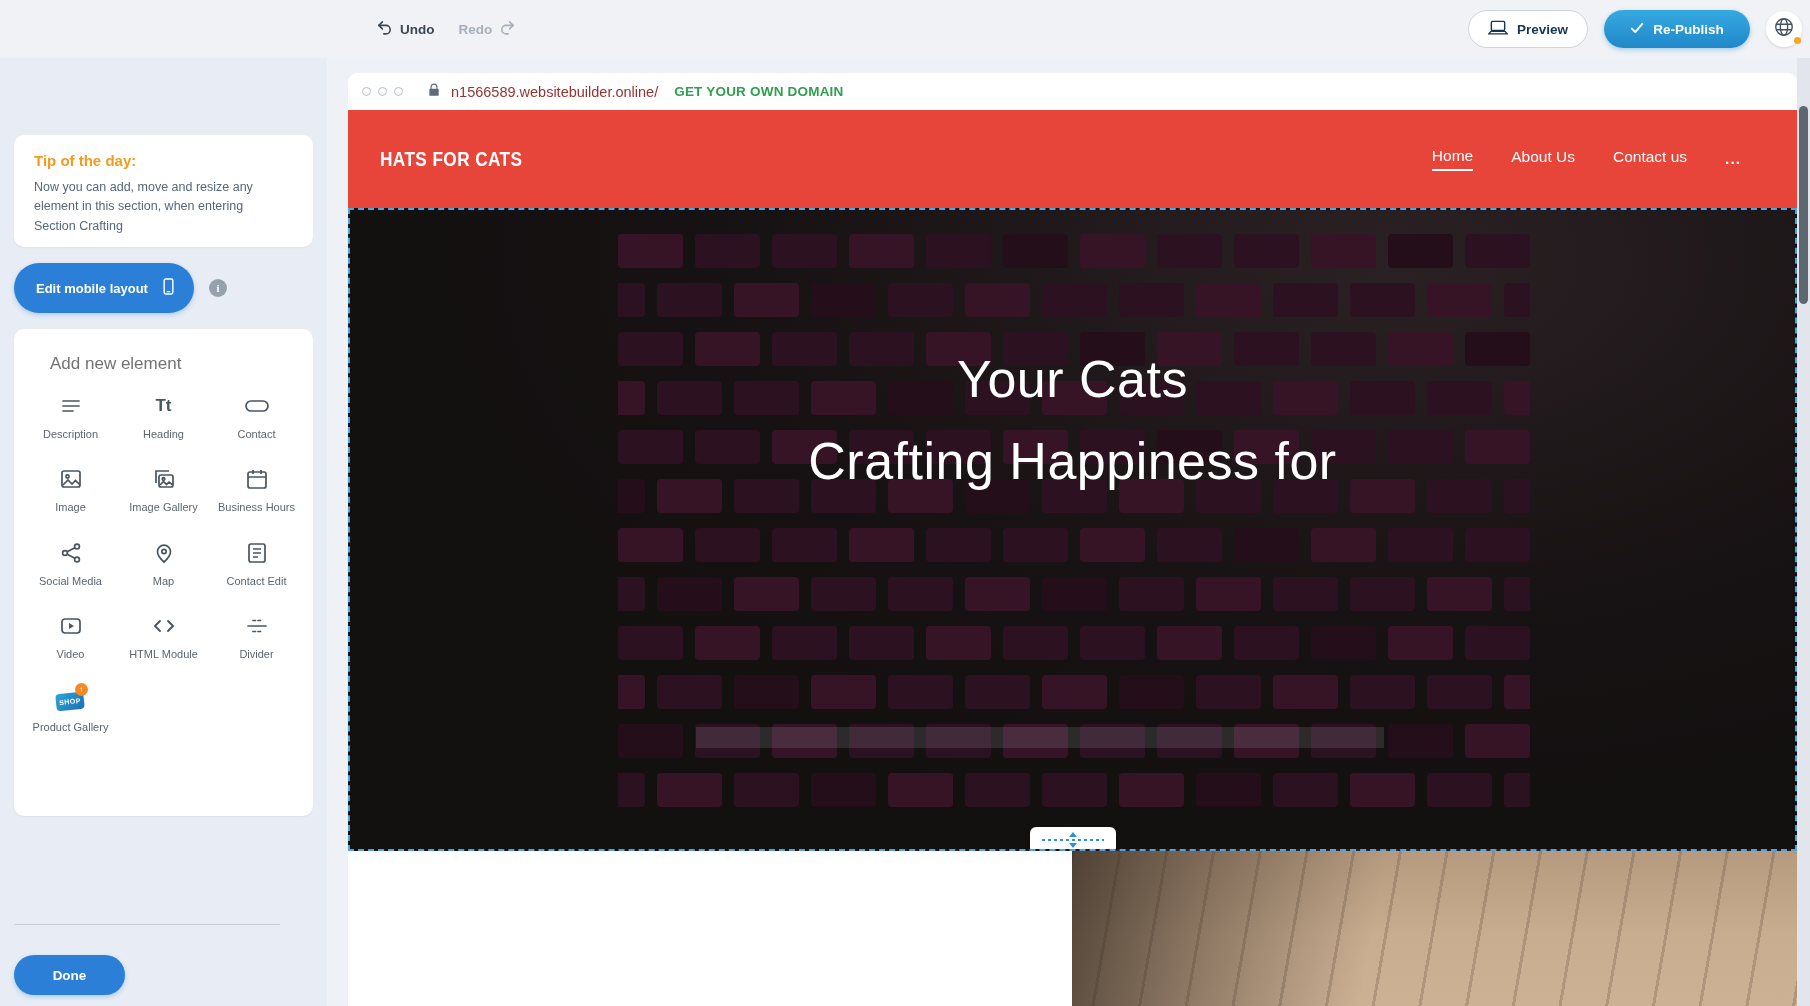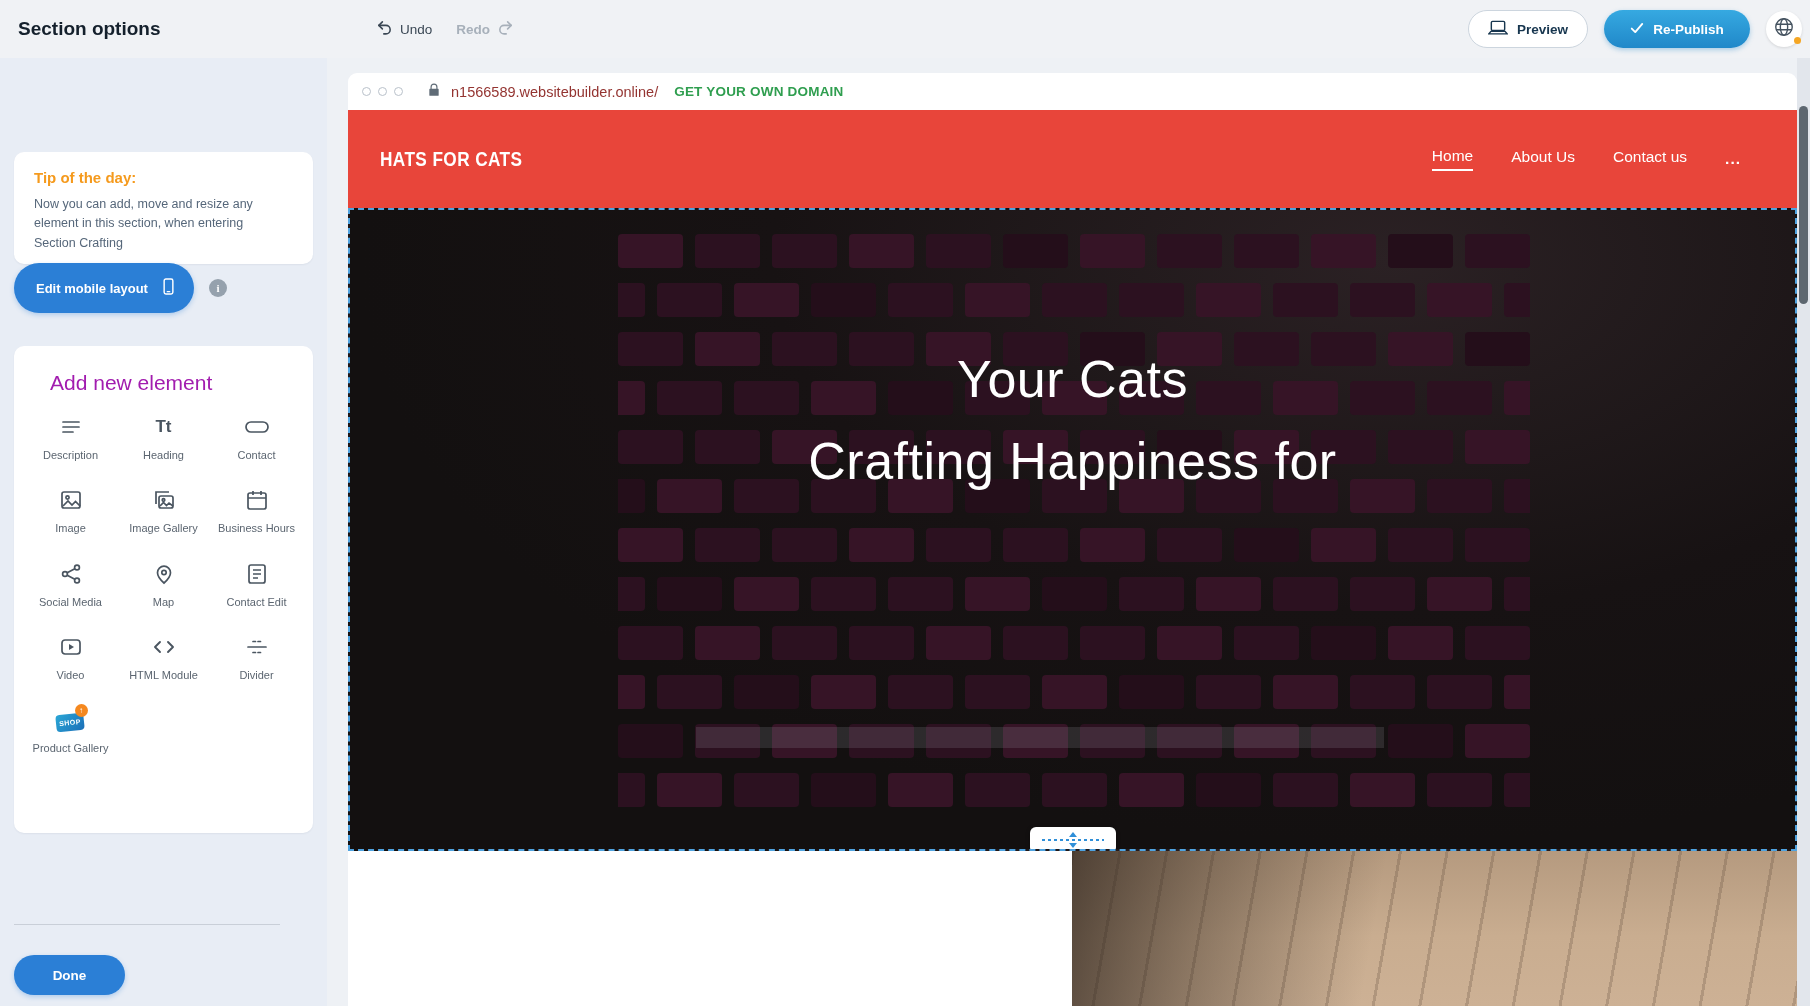--- a/index.html
+++ b/index.html
@@ -4,41 +4,41 @@
 <style>
   * { margin:0; padding:0; box-sizing:border-box; }
   html,body { width:1810px; height:1006px; overflow:hidden; }
   body { position:relative; background:#eef1f5; font-family:"Liberation Sans", sans-serif; color:#1c2733; }
 
   
   .topbar { position:absolute; left:0; top:0; width:1810px; height:58px; background:#f0f2f5; }
   .topbar-title { position:absolute; left:18px; top:0; line-height:58px; font-size:19px; font-weight:700; color:#14202c; }
   .undo-redo { position:absolute; left:376px; top:0; height:58px; display:flex; align-items:center; gap:10px; }
   .undo-btn, .redo-btn { display:flex; align-items:center; gap:7px; font-size:13.5px; cursor:pointer; }
-  .undo-btn { color:#3a4754; font-weight:400; }
+  .undo-btn { color:#3a4754; font-weight:700; }
   .redo-btn { color:#a7b0ba; font-weight:700; margin-left:14px; }
   .top-right { position:absolute; right:8px; top:0; height:58px; display:flex; align-items:center; gap:16px; }
   .preview-btn { width:120px; height:38px; border-radius:19px; background:#fff; border:1px solid #ccd5de; display:flex; align-items:center; justify-content:center; gap:9px; font-size:13.5px; font-weight:700; color:#17364f; cursor:pointer; }
   .republish-btn { width:146px; height:38px; border-radius:19px; background:linear-gradient(180deg,#36a9e1,#2088c9); display:flex; align-items:center; justify-content:center; gap:9px; font-size:13.5px; font-weight:700; color:#fff; cursor:pointer; box-shadow:0 2px 5px rgba(33,136,201,.35); }
   .globe-btn { width:36px; height:36px; border-radius:50%; background:#fff; display:flex; align-items:center; justify-content:center; position:relative; cursor:pointer; box-shadow:0 1px 3px rgba(0,0,0,.12); }
   .globe-btn::after { content:""; position:absolute; right:1px; bottom:3px; width:7px; height:7px; border-radius:50%; background:#f5a623; }
 
   
   .sidebar { position:absolute; left:0; top:58px; width:327px; height:948px; background:#e8edf5; }
   .tabs { position:absolute; left:16px; top:13px; display:flex; gap:6px; }
   .tab { padding:8px 18px; border-radius:17px; font-size:13px; color:#2a3a4a; cursor:pointer; white-space:nowrap; }
   .tab.active { background:#fff; font-weight:700; box-shadow:0 1px 3px rgba(0,0,0,.18); }
-  .card { position:absolute; left:14px; width:299px; background:#fff; border-radius:10px; box-shadow:0 1px 2px rgba(20,40,70,.06);margin-top:17px; }
+  .card { position:absolute; left:14px; width:299px; background:#fff; border-radius:10px; box-shadow:0 1px 2px rgba(20,40,70,.06); }
   .tip-card { top:77px; height:112px; padding:17px 20px; }
   .tip-title { color:#f59a1d; font-weight:700; font-size:15px; margin-bottom:9px; }
   .tip-body { font-size:12.5px; color:#56677a; line-height:1.55; width:250px; }
   .edit-mobile-btn { position:absolute; left:14px; top:205px; width:180px; height:50px; border-radius:25px; background:#2b7fd6; color:#fff; font-size:13px; font-weight:700; display:flex; align-items:center; justify-content:space-between; padding:0 16px 0 22px; cursor:pointer; box-shadow:0 2px 5px rgba(43,127,214,.3); }
   .info-icon { position:absolute; left:209px; top:221px; width:18px; height:18px; border-radius:50%; background:#95a1ad; color:#fff; font-size:11px; font-weight:700; display:flex; align-items:center; justify-content:center; font-family:"Liberation Serif", serif; cursor:pointer; }
   .elements-card { top:271px; height:487px; padding:25px 10px 0 10px; }
-  .elements-title { font-size:21px; font-weight:400; color:#a21caf; margin:0 0 18px 26px; }
+  .elements-title { font-size:17px; font-weight:400; color:#737373; margin:0 0 18px 26px; }
   .el-grid { display:grid; grid-template-columns:repeat(3, 1fr); row-gap:24px; justify-items:center; }
   .el-tile { width:86px; display:flex; flex-direction:column; align-items:center; gap:7px; cursor:pointer; }
   .el-icon { height:28px; display:flex; align-items:center; justify-content:center; color:#4a5560; }
   .el-label { font-size:11px; color:#5b6570; text-align:center; line-height:1.3; }
   .tt-glyph { font-size:17px; font-weight:700; color:#4a5560; }
   .shop-tag { position:relative; width:30px; height:24px; }
   .shop-tag .tag { position:absolute; left:0; top:6px; width:28px; height:17px; border-radius:4px; background:linear-gradient(135deg,#2aa7d6,#1c6fb8); transform:rotate(-6deg); color:#fff; font-size:7px; font-weight:700; letter-spacing:.5px; display:flex; align-items:center; justify-content:center; }
   .shop-tag .badge { position:absolute; right:-2px; top:-4px; width:13px; height:13px; border-radius:50%; background:#f5881f; color:#fff; font-size:8px; display:flex; align-items:center; justify-content:center; }
   .sidebar-divider { position:absolute; left:14px; top:866px; width:266px; height:1px; background:#c9cfd8; }
   .done-btn { position:absolute; left:14px; top:897px; width:111px; height:40px; border-radius:20px; background:#2b7fd6; color:#fff; font-size:13.5px; font-weight:700; display:flex; align-items:center; justify-content:center; cursor:pointer; box-shadow:0 2px 5px rgba(43,127,214,.3); }
@@ -79,21 +79,20 @@
   }
 
   
   .scrollbar { position:absolute; right:0; top:58px; width:13px; height:948px; background:#e2e6ec; }
   .scroll-thumb { position:absolute; left:2px; top:48px; width:9px; height:198px; border-radius:5px; background:#5d6770; cursor:grab; }
 </style>
 </head>
 <body>
 
 <div class="topbar">
-  <div class="topbar-title">Section options</div>
   <div class="undo-redo">
     <div class="undo-btn">
       <span><svg width="17" height="17" viewBox="0 0 24 24" fill="none" stroke="#3a4754" stroke-width="2.2" stroke-linecap="round" stroke-linejoin="round">
             <path d="M9 14 4 9l5-5"></path>
             <path d="M4 9h10a6 6 0 0 1 0 12h-3"></path>
           </svg></span>
       <span>Undo</span>
     </div>
     <div class="redo-btn">
       <span>Redo</span>

